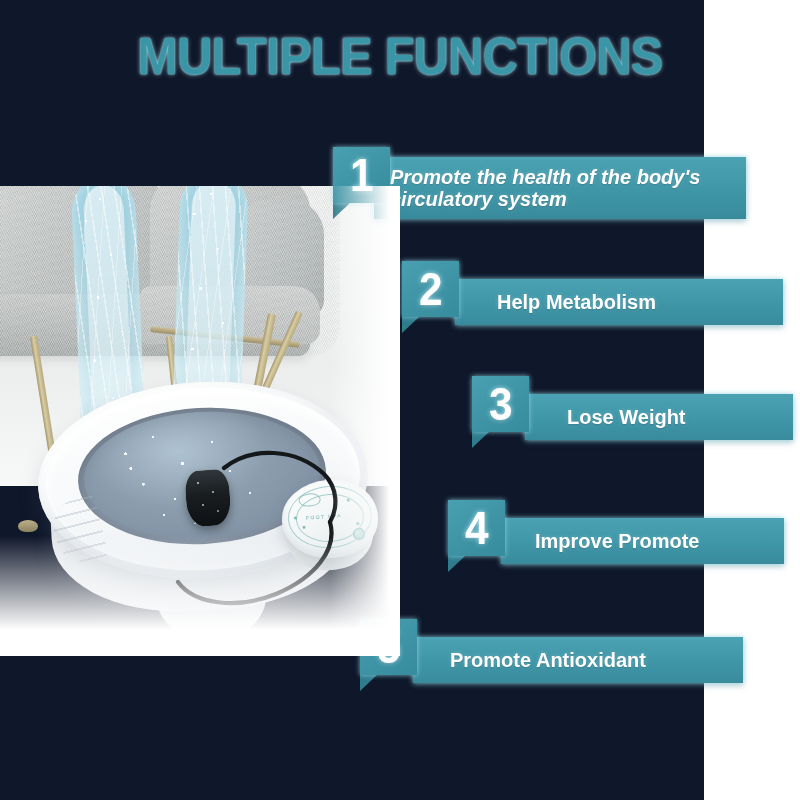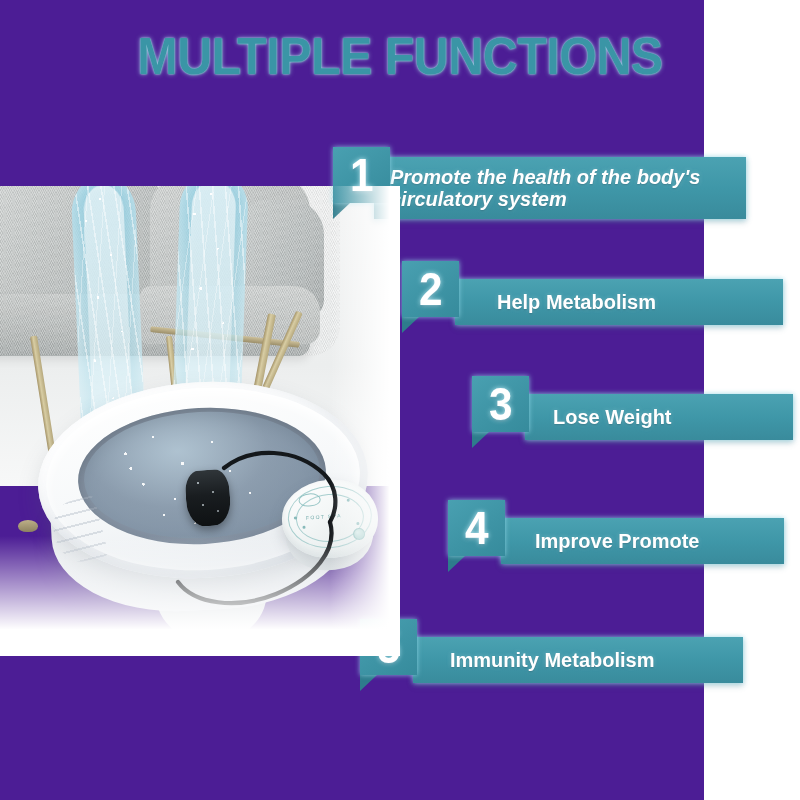--- a/index.html
+++ b/index.html
@@ -8,21 +8,21 @@
   html, body {
     width: 800px; height: 800px;
     background: #ffffff;
     font-family: "Liberation Sans", sans-serif;
     overflow: hidden;
   }
 
   #stage {
     position: relative;
     width: 704px; height: 800px;
-    background: #4c1d95;
+    background: #0f172a;
   }
 
   
   #page-title {
     position: absolute;
     left: 0; top: 26px;
     width: 800px;
     text-align: center;
     font-size: 52px;
     font-weight: 700;
@@ -454,41 +454,41 @@
       <span class="item-text" style="margin-left:42px;">Help Metabolism</span>
     </div>
     <div class="badge-fold" style="left:402px; top:317px;"></div>
     <div class="item-badge" style="left:402px; top:261px;">
       <span class="badge-num">2</span>
     </div>
   </div>
 
   <div class="item">
     <div class="item-bar" style="left:525px; top:394px; width:268px;">
-      <span class="item-text" style="margin-left:28px;">Lose Weight</span>
+      <span class="item-text" style="margin-left:42px;">Lose Weight</span>
     </div>
     <div class="badge-fold" style="left:472px; top:432px;"></div>
     <div class="item-badge" style="left:472px; top:376px;">
       <span class="badge-num">3</span>
     </div>
   </div>
 
   <div class="item">
     <div class="item-bar" style="left:501px; top:518px; width:283px;">
       <span class="item-text" style="margin-left:34px;">Improve Promote</span>
     </div>
     <div class="badge-fold" style="left:448px; top:556px;"></div>
     <div class="item-badge" style="left:448px; top:500px;">
       <span class="badge-num">4</span>
     </div>
   </div>
 
   <div class="item">
     <div class="item-bar" style="left:413px; top:637px; width:330px;">
-      <span class="item-text" style="margin-left:37px;">Immunity Metabolism</span>
+      <span class="item-text" style="margin-left:37px;">Promote Antioxidant</span>
     </div>
     <div class="badge-fold" style="left:360px; top:675px;"></div>
     <div class="item-badge" style="left:360px; top:619px;">
       <span class="badge-num">5</span>
     </div>
   </div>
 
 </div>
 
 </body></html>

